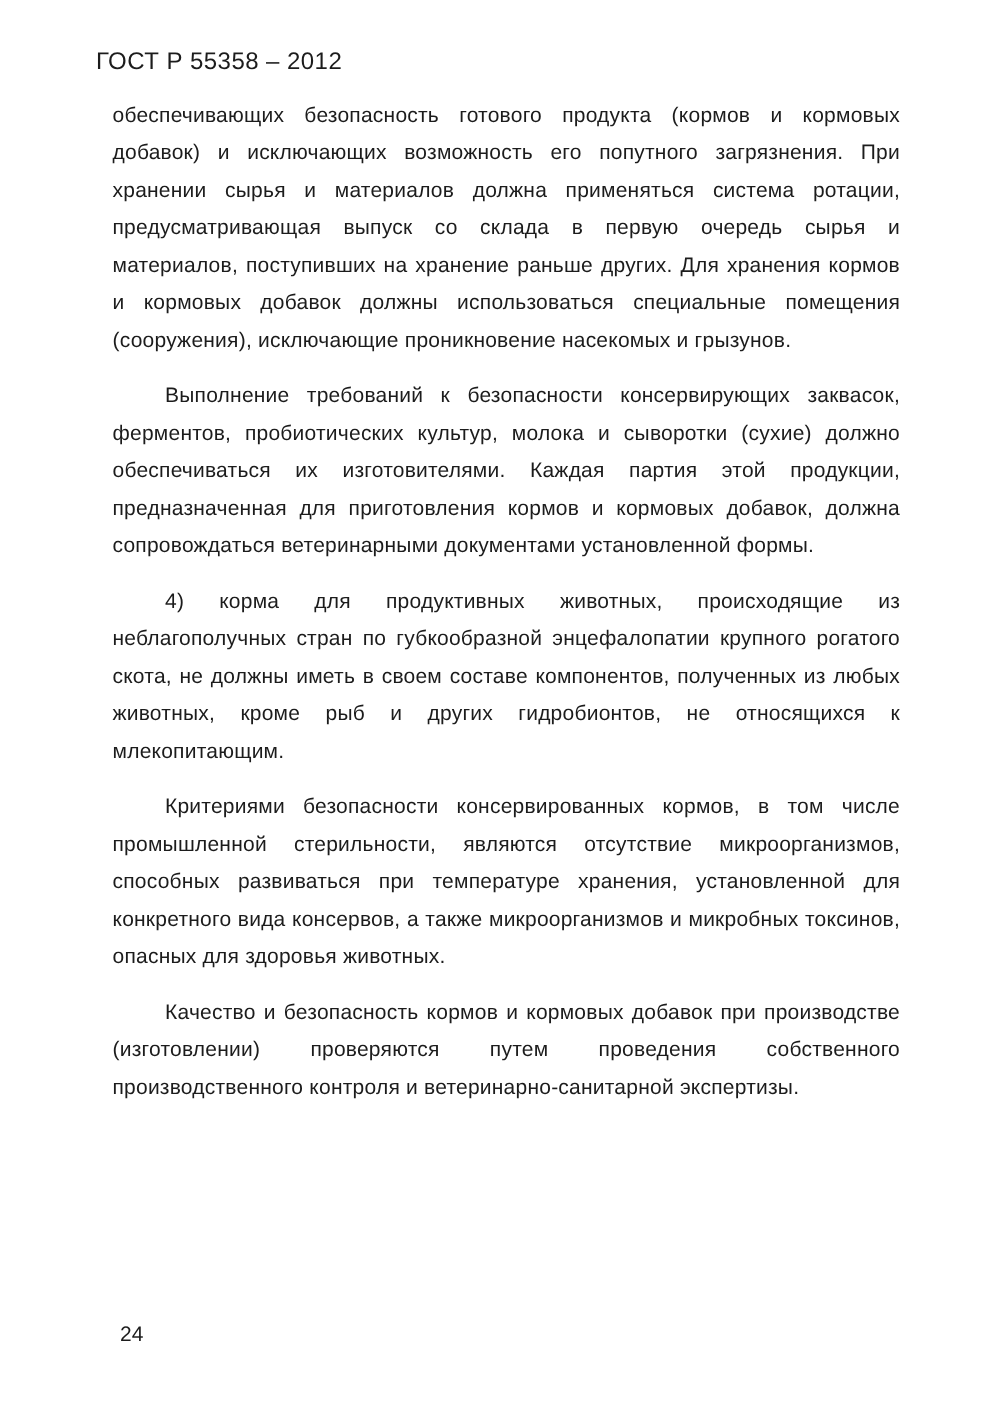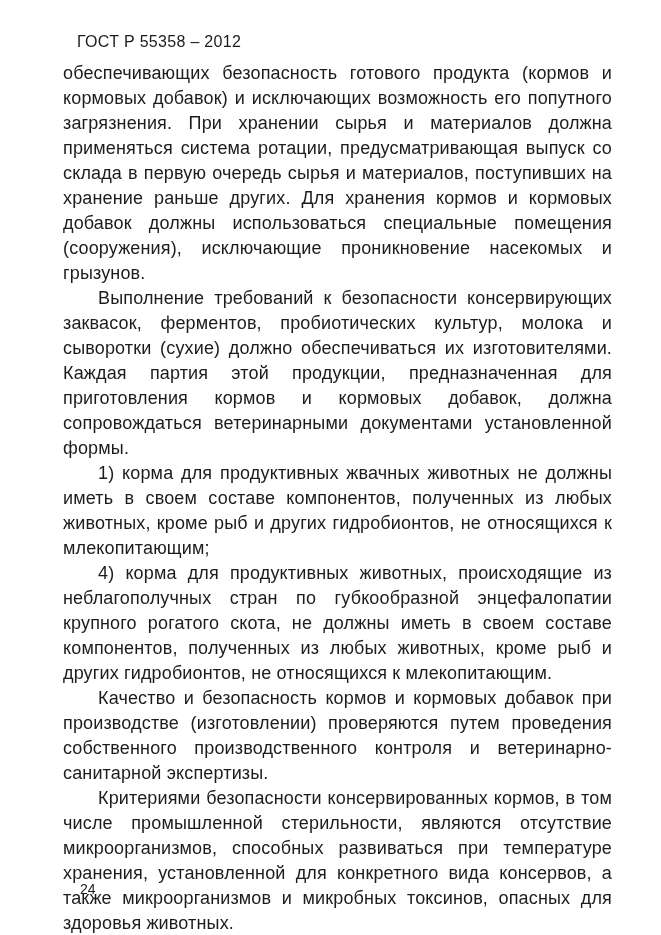--- a/index.html
+++ b/index.html
@@ -19,27 +19,27 @@
   .content {
     position: absolute;
     left: 63px;
     top: 32px;
     width: 549px;
   }
   .doc-header {
     font-size: 16px;
     line-height: 20px;
     letter-spacing: 0.3px;
-    margin: 0 0 9px 14px;
+    margin: 0 0 9px 1px;
     text-align: left;
     white-space: nowrap;
   }
   .para {
-    margin: 0;
-    font-size: 18px;
+    margin: 12px;
+    font-size: 14px;
     line-height: 25px;
     letter-spacing: 0.15px;
     text-align: justify;
     text-justify: inter-word;
   }
   .para.indent {
     text-indent: 35px;
   }
   .page-number {
     position: absolute;
@@ -51,20 +51,19 @@
 </style>
 </head>
 <body>
 
 <div class="page">
   <div class="content">
     <div class="doc-header">ГОСТ Р 55358 – 2012</div>
 
     <p class="para">обеспечивающих безопасность готового продукта (кормов и кормовых добавок) и исключающих возможность его попутного загрязнения. При хранении сырья и материалов должна применяться система ротации, предусматривающая выпуск со склада в первую очередь сырья и материалов, поступивших на хранение раньше других. Для хранения кормов и кормовых добавок должны использоваться специальные помещения (сооружения), исключающие проникновение насекомых и грызунов.</p>
     <p class="para indent">Выполнение требований к безопасности консервирующих заквасок, ферментов, пробиотических культур, молока и сыворотки (сухие) должно обеспечиваться их изготовителями. Каждая партия этой продукции, предназначенная для приготовления кормов и кормовых добавок, должна сопровождаться ветеринарными документами установленной формы.</p>
-    <p class="para indent">1) корма для продуктивных жвачных животных не должны иметь в своем составе компонентов, полученных из любых животных, кроме рыб и других гидробионтов, не относящихся к млекопитающим;</p>
     <p class="para indent">4) корма для продуктивных животных, происходящие из неблагополучных стран по губкообразной энцефалопатии крупного рогатого скота, не должны иметь в своем составе компонентов, полученных из любых животных, кроме рыб и других гидробионтов, не относящихся к млекопитающим.</p>
+    <p class="para indent">Критериями безопасности консервированных кормов, в том числе промышленной стерильности, являются отсутствие микроорганизмов, способных развиваться при температуре хранения, установленной для конкретного вида консервов, а также микроорганизмов и микробных токсинов, опасных для здоровья животных.</p>
     <p class="para indent">Качество и безопасность кормов и кормовых добавок при производстве (изготовлении) проверяются путем проведения собственного производственного контроля и ветеринарно-санитарной экспертизы.</p>
-    <p class="para indent">Критериями безопасности консервированных кормов, в том числе промышленной стерильности, являются отсутствие микроорганизмов, способных развиваться при температуре хранения, установленной для конкретного вида консервов, а также микроорганизмов и микробных токсинов, опасных для здоровья животных.</p>
   </div>
 
   <div class="page-number">24</div>
 </div>
 
 </body></html>

